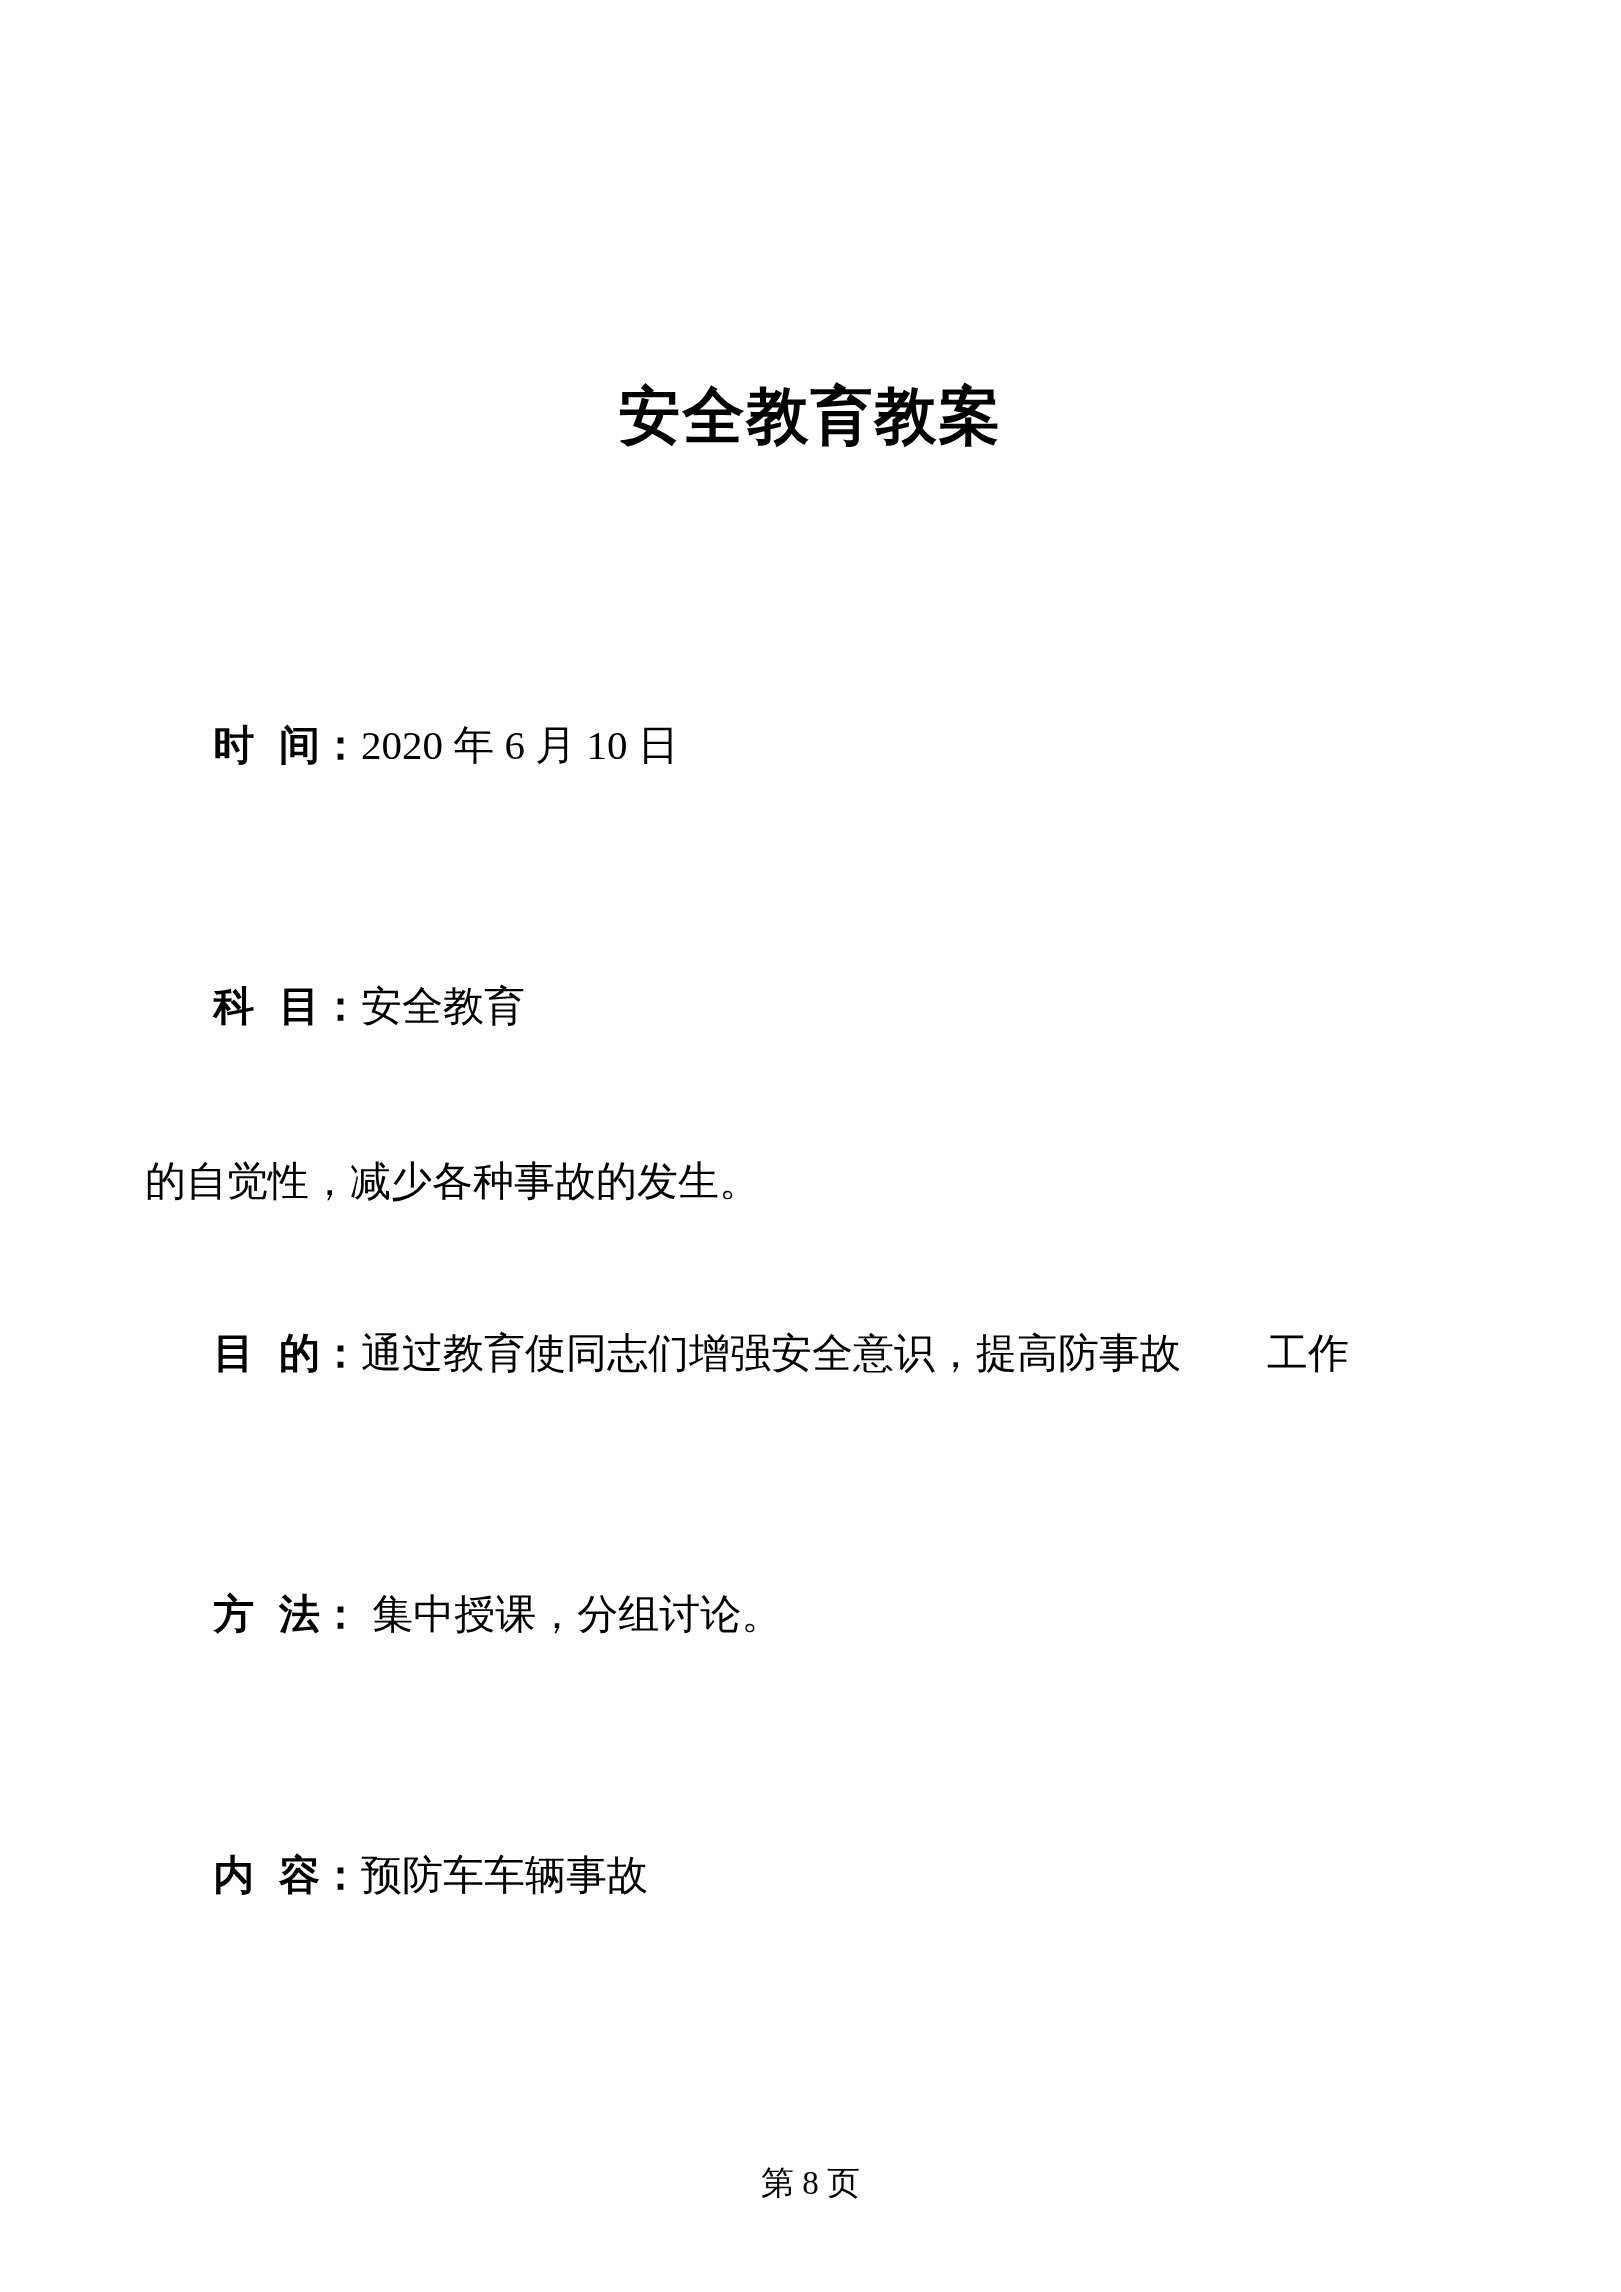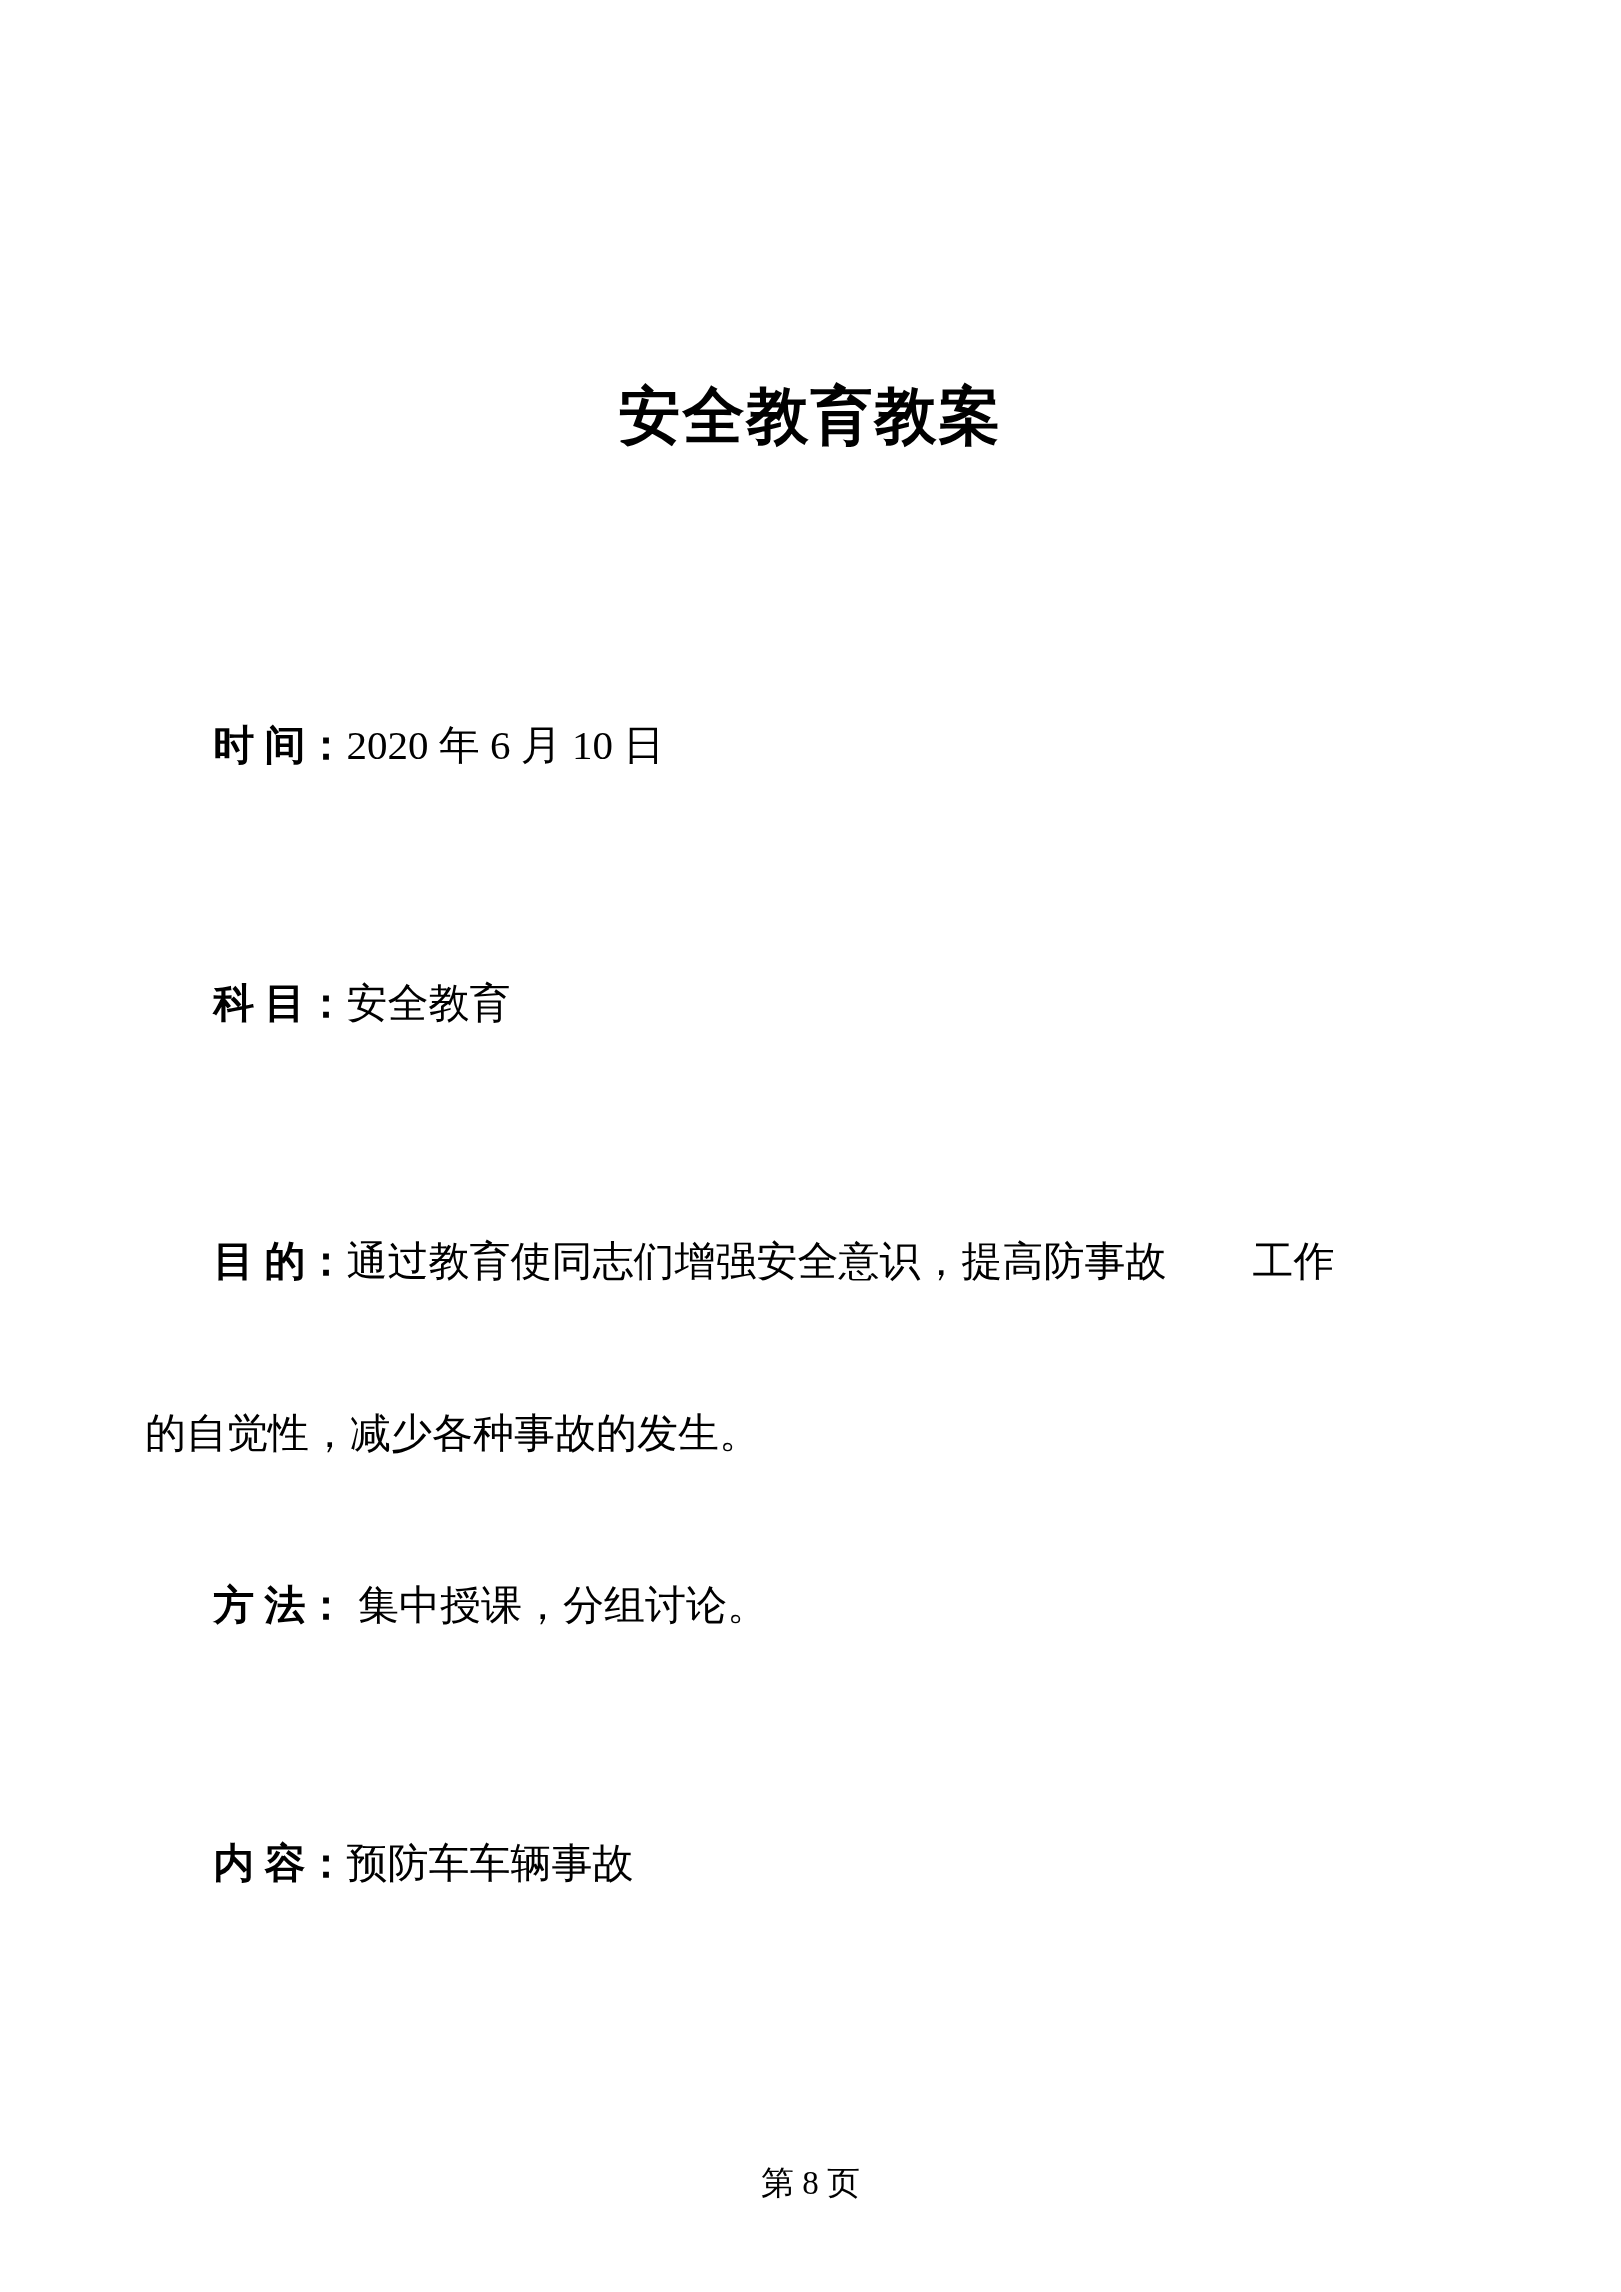--- a/index.html
+++ b/index.html
@@ -41,21 +41,21 @@
     white-space: pre;
     font-family: "Liberation Sans", "DejaVu Sans", sans-serif;
     font-weight: 400;
     color: #000000;
   }
   .line.indent {
     text-indent: 82px;
   }
   .lbl {
     font-weight: 700;
-    font-family: Liberation Serif, serif;
+    font-family: Liberation Mono, monospace;
   }
   .serif-val {
     font-family: "Liberation Serif", "DejaVu Serif", serif;
     font-weight: 400;
     text-align: center;
   }
   .gap-2 {
     display: inline-block;
     width: 86px;
   }
@@ -81,25 +81,25 @@
   <div class="body-block">
 
     <div class="line indent">
       <span class="lbl">时 间：</span><span class="serif-val">2020 年 6 月 10 日</span>
     </div>
 
     <div class="line indent">
       <span class="lbl">科 目：</span><span>安全教育</span>
     </div>
 
+    <div class="line">的自觉性，减少各种事故的发生。</div>
+
     <div class="line indent">
       <span class="lbl">目 的：</span><span>通过教育使同志们增强安全意识，提高防事故</span><span class="gap-2"></span><span>工作</span>
     </div>
-
-    <div class="line">的自觉性，减少各种事故的发生。</div>
 
 
     <div class="line indent">
       <span class="lbl">方 法：</span><span> 集中授课，分组讨论。</span>
     </div>
 
     <div class="line indent">
       <span class="lbl">内 容：</span><span>预防车车辆事故</span>
     </div>
 

